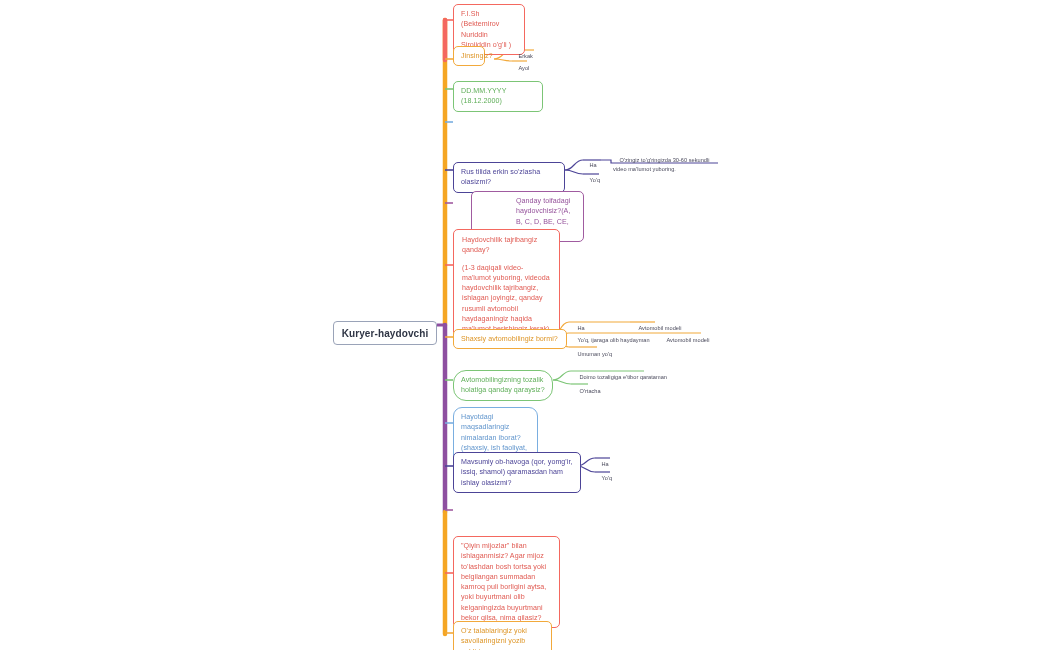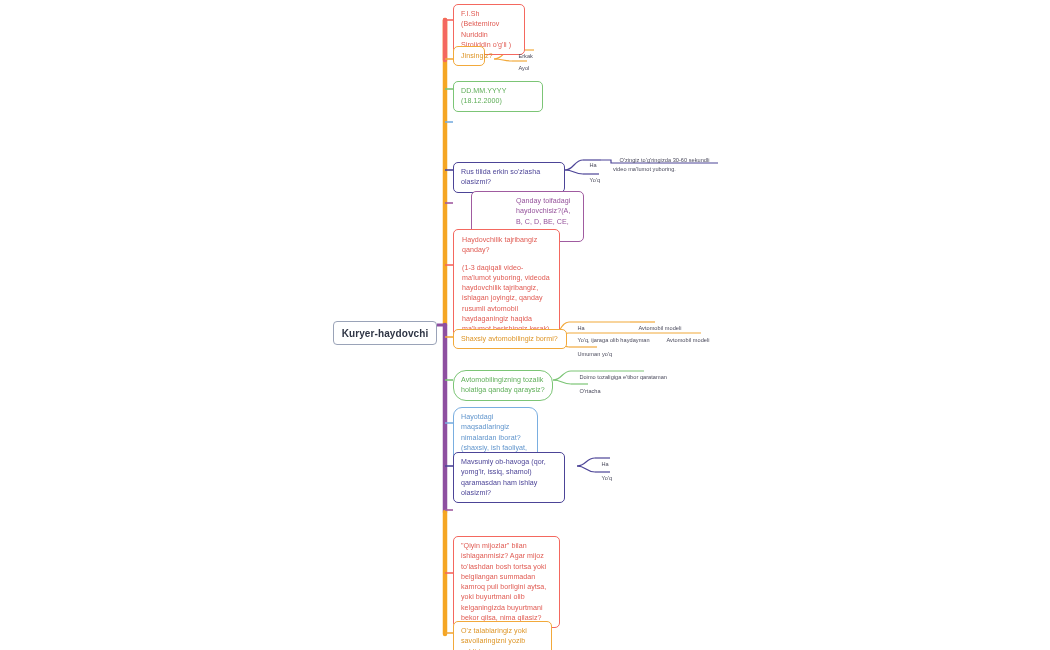--- a/index.html
+++ b/index.html
@@ -202,21 +202,21 @@
     <span>Doimo tozaligiga e'tibor qarataman</span>
   </div>
   <div class="leaf" style="left:573px; top:379px;">
     <span>O'rtacha</span>
   </div>
 
   <div class="node" style="left:453px; top:407px; width:85px; border-color:#7aaee0; color:#5f94cc;border-radius:9px;">
     <span>Hayotdagi maqsadlaringiz nimalardan iborat? (shaxsiy, ish faoliyat, boshqa)</span>
   </div>
 
-  <div class="node" style="left:453px; top:452px; width:112px; border-color:#4c4497; color:#4c4497;">
+  <div class="node" style="left:453px; top:452px; width:128px; border-color:#4c4497; color:#4c4497;">
     <span>Mavsumiy ob-havoga (qor, yomg'ir, issiq, shamol) qaramasdan ham ishlay olasizmi?</span>
   </div>
   <div class="leaf" style="left:595px; top:452px;">
     <span>Ha</span>
   </div>
   <div class="leaf" style="left:595px; top:466px;">
     <span>Yo'q</span>
   </div>
 
 

